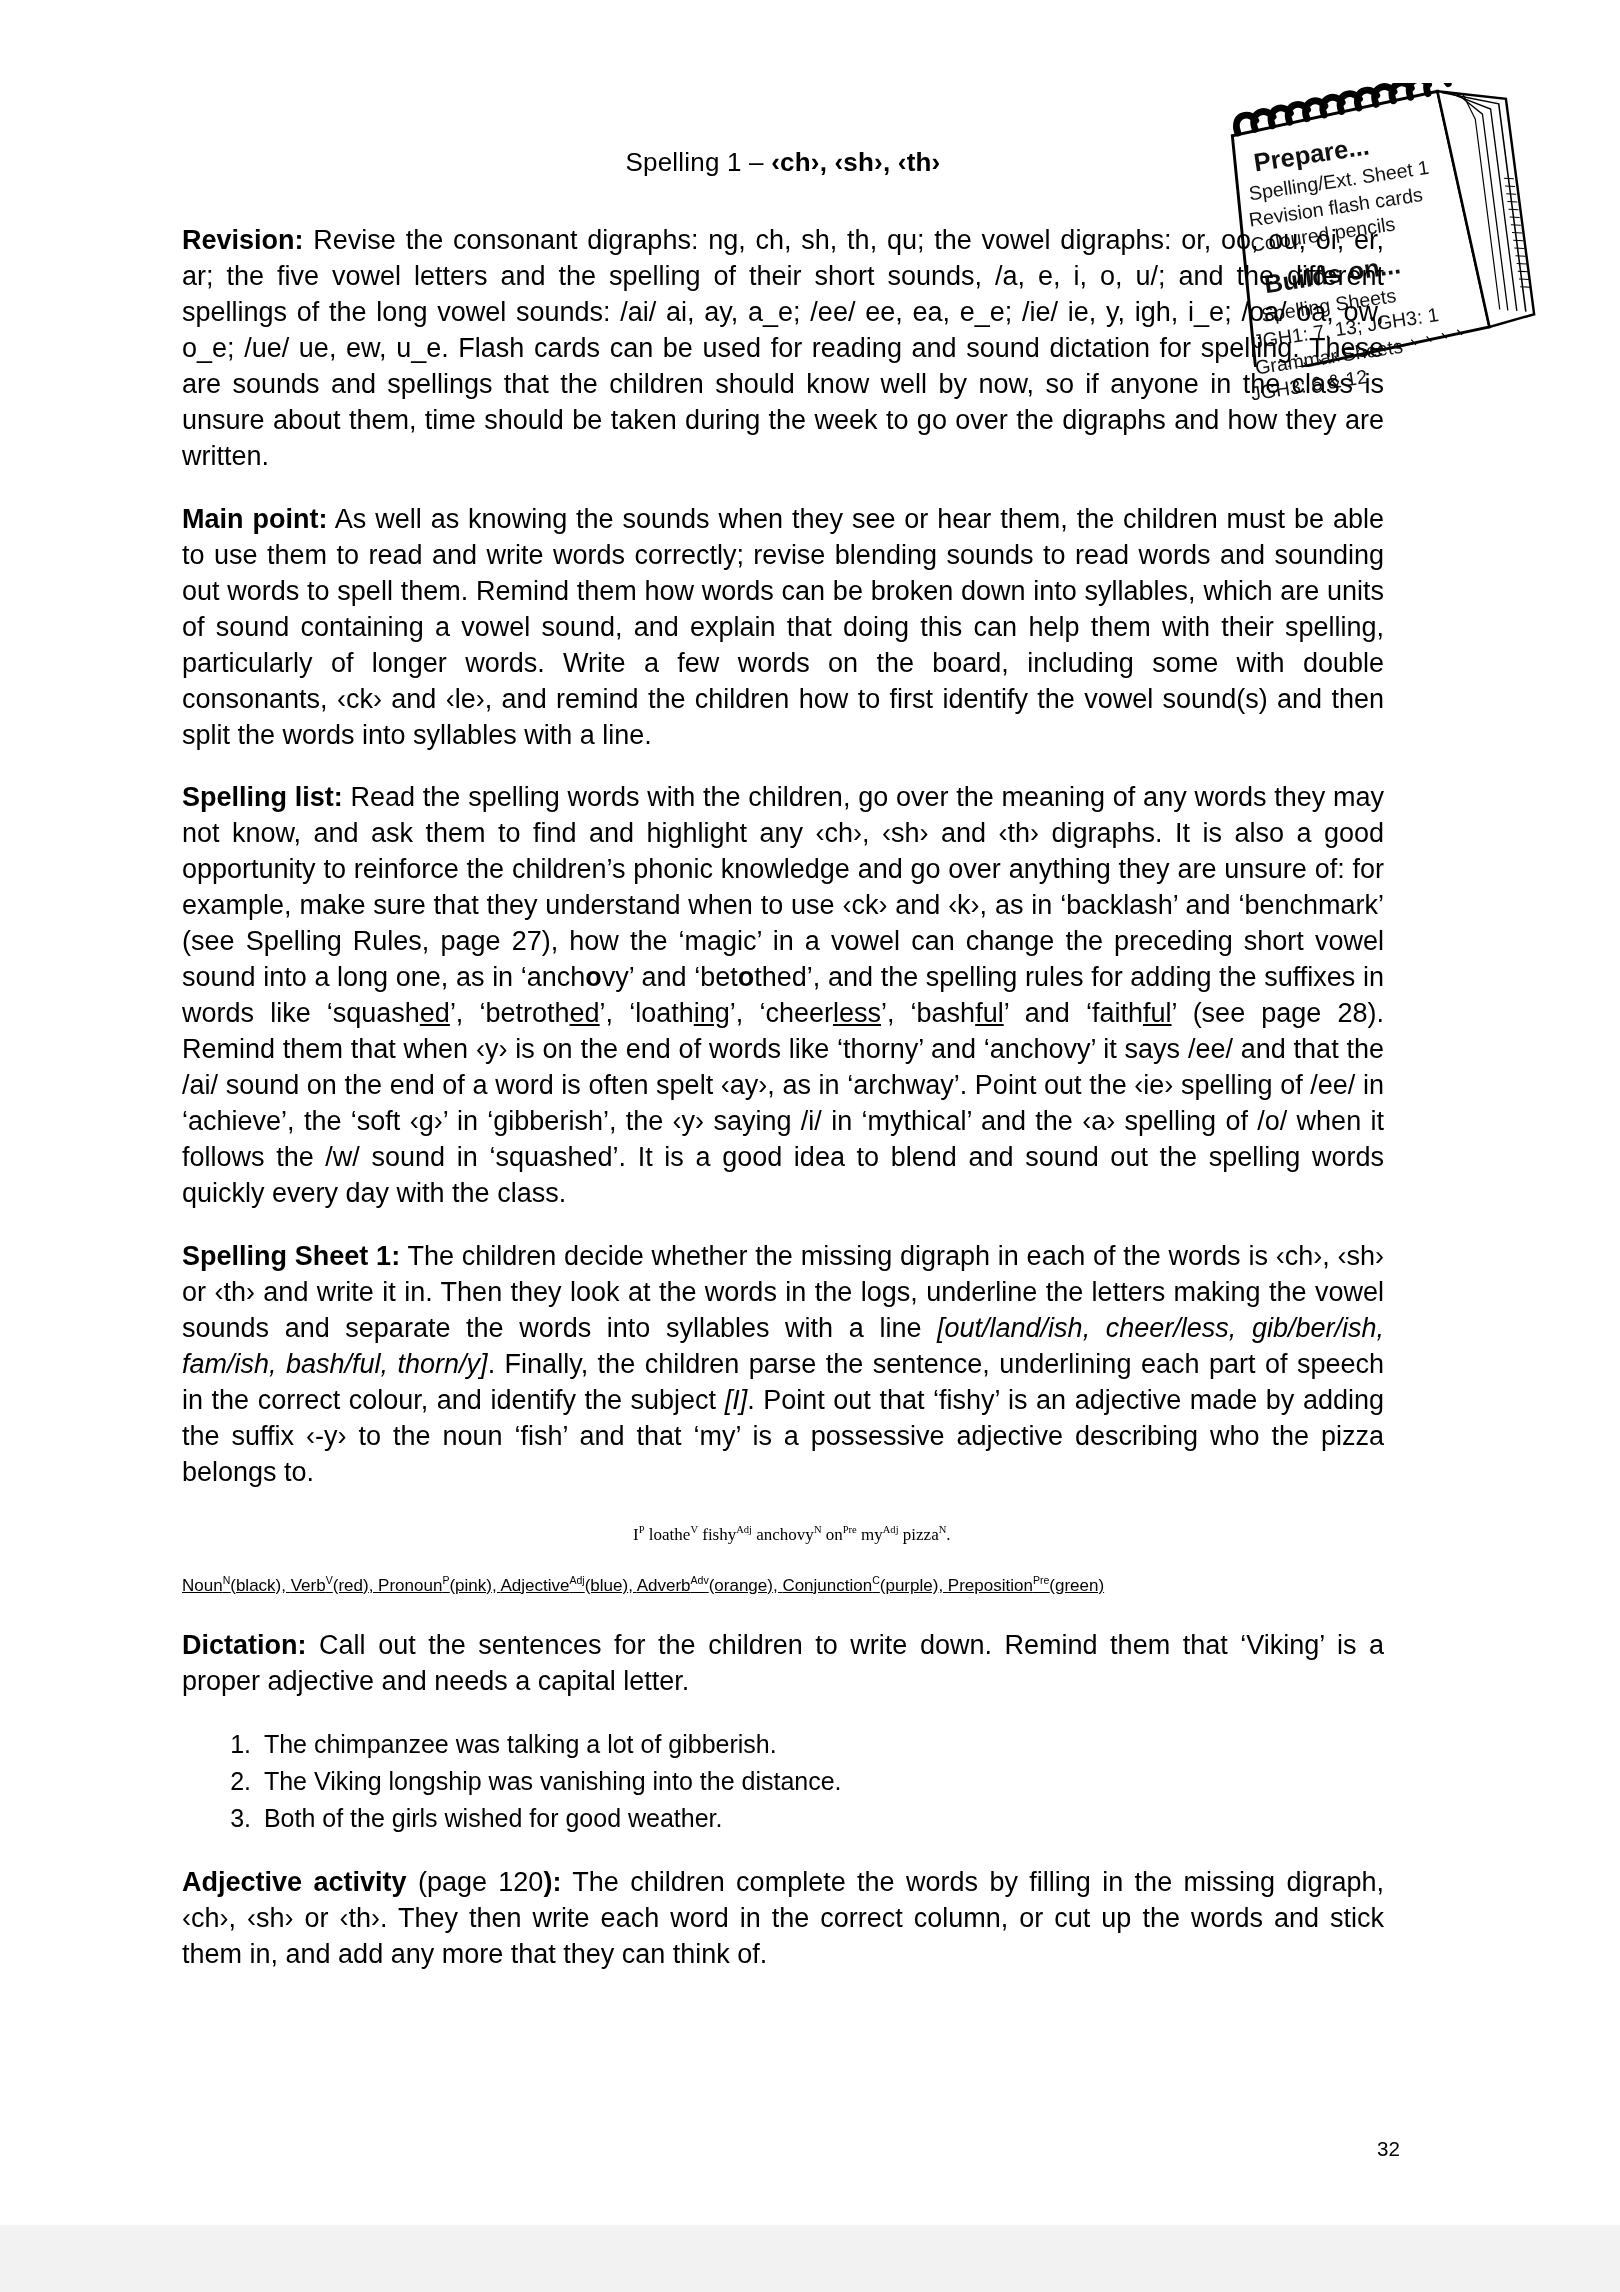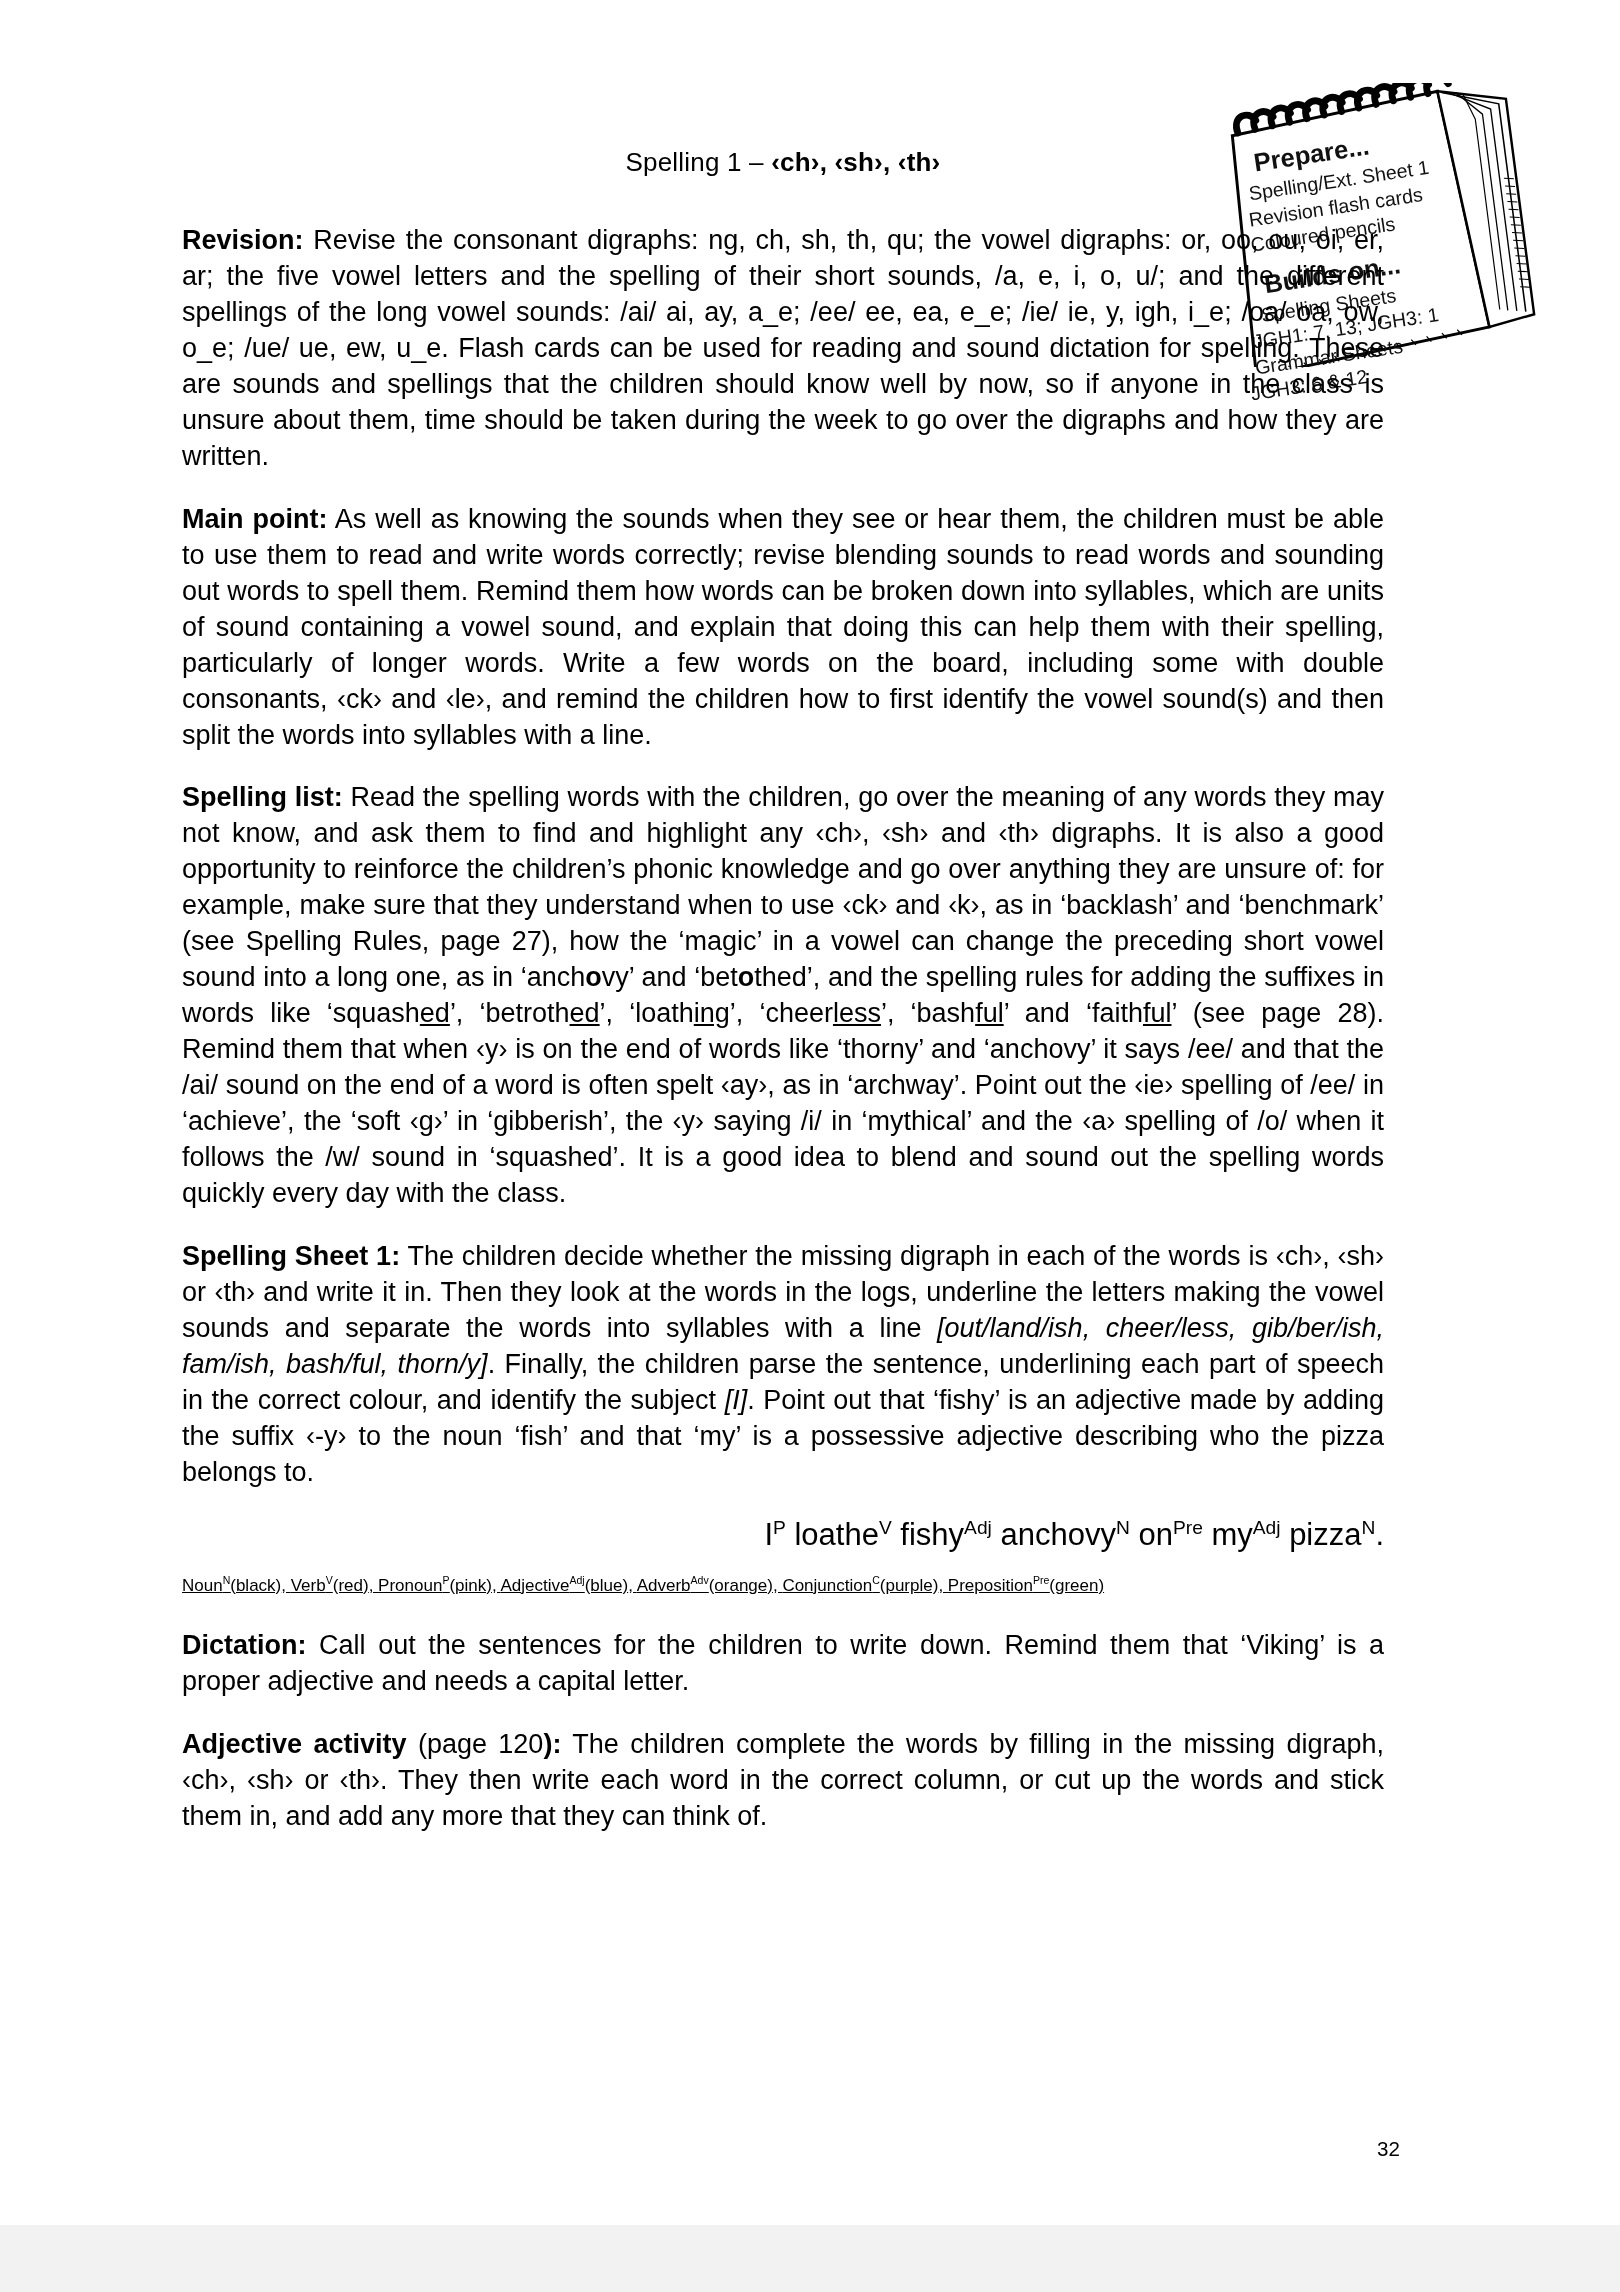--- a/index.html
+++ b/index.html
@@ -44,24 +44,25 @@
     -webkit-hyphens:none; hyphens:none;
   }
   p.first { margin-top:44px; }
   .lead { font-weight:700; }
   .it { font-style:italic; }
   .ul { text-decoration:underline; }
   .bo { font-weight:700; }
   sup { font-size:0.62em; vertical-align:super; line-height:0; }
 
   p.parsed {
-    font-size:31px;
+    font-size:17px;
     line-height:37px;
     margin:7.8px 0 19.6px 17.6px;
-    text-align:right;
+    text-align:center;
+    font-family:Liberation Serif, serif;
   }
   p.legend {
     font-size:17px;
     line-height:25.5px;
     margin:0 0 29px 0;
     text-align:left;
     text-decoration:underline;
   }
   ol.dictation {
     font-size:25px;
@@ -203,20 +204,25 @@
     <p class="para"><span class="lead">Spelling list:</span><span> Read the spelling words with the children, go over the meaning of any words they may not know, and ask them to find and highlight any ‹ch›, ‹sh› and ‹th› digraphs. It is also a good opportunity to reinforce the children’s phonic knowledge and go over anything they are unsure of: for example, make sure that they understand when to use ‹ck› and ‹k›, as in ‘backlash’ and ‘benchmark’ (see Spelling Rules, page 27), how the ‘magic’ in a vowel can change the preceding short vowel sound into a long one, as in ‘anch</span><span class="bo">o</span><span>vy’ and ‘bet</span><span class="bo">o</span><span>thed’, and the spelling rules for adding the suffixes in words like ‘squash</span><span class="ul">ed</span><span>’, ‘betroth</span><span class="ul">ed</span><span>’, ‘loath</span><span class="ul">ing</span><span>’, ‘cheer</span><span class="ul">less</span><span>’, ‘bash</span><span class="ul">ful</span><span>’ and ‘faith</span><span class="ul">ful</span><span>’ (see page 28). Remind them that when ‹y› is on the end of words like ‘thorny’ and ‘anchovy’ it says /ee/ and that the /ai/ sound on the end of a word is often spelt ‹ay›, as in ‘archway’. Point out the ‹ie› spelling of /ee/ in ‘achieve’, the ‘soft ‹g›’ in ‘gibberish’, the ‹y› saying /i/ in ‘mythical’ and the ‹a› spelling of /o/ when it follows the /w/ sound in ‘squashed’. It is a good idea to blend and sound out the spelling words quickly every day with the class.</span></p>
 
     <p class="para"><span class="lead">Spelling Sheet 1:</span><span> The children decide whether the missing digraph in each of the words is ‹ch›, ‹sh› or ‹th› and write it in. Then they look at the words in the logs, underline the letters making the vowel sounds and separate the words into syllables with a line </span><span class="it">[out/land/ish, cheer/less, gib/ber/ish, fam/ish, bash/ful, thorn/y]</span><span>. Finally, the children parse the sentence, underlining each part of speech in the correct colour, and identify the subject </span><span class="it">[I]</span><span>. Point out that ‘fishy’ is an adjective made by adding the suffix ‹-y› to the noun ‘fish’ and that ‘my’ is a possessive adjective describing who the pizza belongs to.</span></p>
 
     <p class="parsed"><span>I</span><sup>P</sup><span> loathe</span><sup>V</sup><span> fishy</span><sup>Adj</sup><span> anchovy</span><sup>N</sup><span> on</span><sup>Pre</sup><span> my</span><sup>Adj</sup><span> pizza</span><sup>N</sup><span>.</span></p>
 
     <p class="legend"><span>Noun</span><sup>N</sup><span>(black)</span><span>, </span><span>Verb</span><sup>V</sup><span>(red)</span><span>, </span><span>Pronoun</span><sup>P</sup><span>(pink)</span><span>, </span><span>Adjective</span><sup>Adj</sup><span>(blue)</span><span>, </span><span>Adverb</span><sup>Adv</sup><span>(orange)</span><span>, </span><span>Conjunction</span><sup>C</sup><span>(purple)</span><span>, </span><span>Preposition</span><sup>Pre</sup><span>(green)</span></p>
 
     <p class="para"><span class="lead">Dictation:</span><span> Call out the sentences for the children to write down. Remind them that ‘Viking’ is a proper adjective and needs a capital letter.</span></p>
 
+    <ol class="dictation">
+      <li>The chimpanzee was talking a lot of gibberish.</li>
+      <li>The Viking longship was vanishing into the distance.</li>
+      <li>Both of the girls wished for good weather.</li>
+    </ol>
 
     <p class="para"><span class="lead">Adjective activity</span><span> (page 120</span><span class="lead">):</span><span> The children complete the words by filling in the missing digraph, ‹ch›, ‹sh› or ‹th›. They then write each word in the correct column, or cut up the words and stick them in, and add any more that they can think of.</span></p>
 
   </div>
 
   <div class="page-number">32</div>
 </div>
 
 <div class="footer-strip"></div>
 

